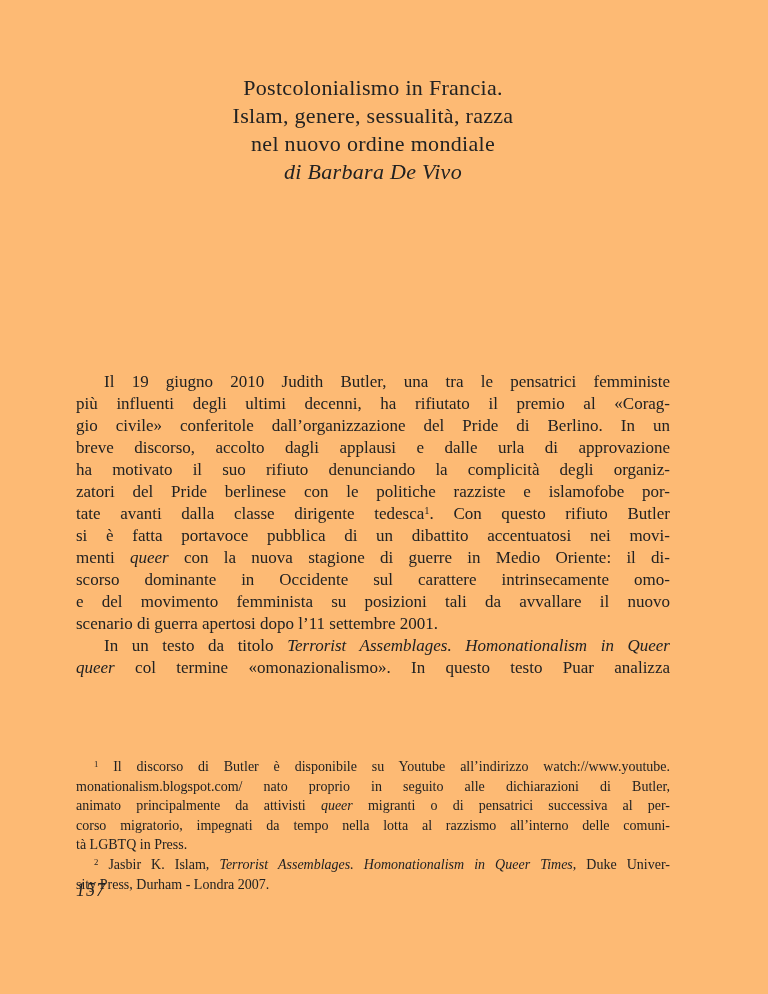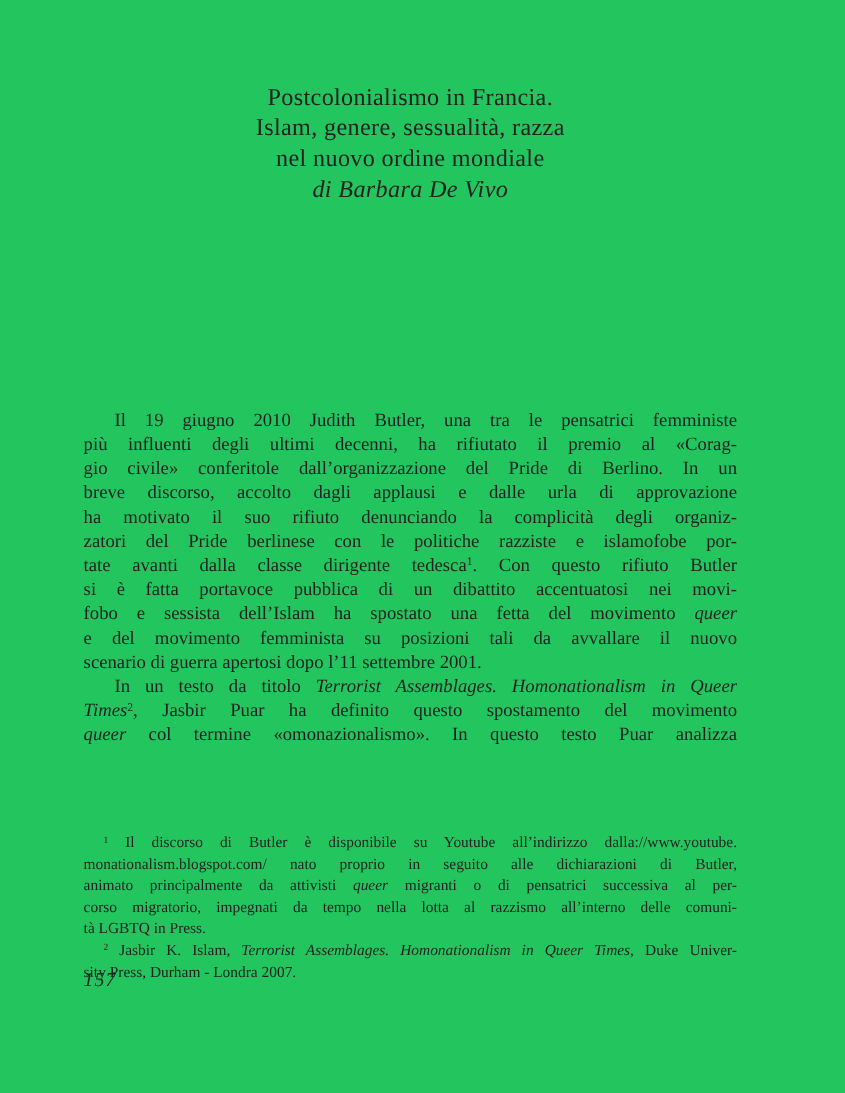--- a/index.html
+++ b/index.html
@@ -69,49 +69,49 @@
     top: 880px;
     text-align: left;
     font-size: 18px;
     letter-spacing: 1px;
     font-style: italic;
   }
 </style>
 </head>
 <body>
 
-<div class="page" style="background: #22c55e; color: rgb(34, 34, 34);">
+<div class="page" style="background: #fdba74; color: rgb(34, 34, 34);">
 
   <header class="block title-block">
     <div class="title-line">Postcolonialismo in Francia.</div>
     <div class="title-line">Islam, genere, sessualità, razza</div>
     <div class="title-line">nel nuovo ordine mondiale</div>
     <div class="byline">di Barbara De Vivo</div>
   </header>
 
 
   <main class="block body-text">
       <div class="bline indent"><span>Il 19 giugno 2010 Judith Butler, una tra le pensatrici femministe</span></div>
       <div class="bline"><span>più influenti degli ultimi decenni, ha rifiutato il premio al «Corag-</span></div>
       <div class="bline"><span>gio civile» conferitole dall’organizzazione del Pride di Berlino. In un</span></div>
       <div class="bline"><span>breve discorso, accolto dagli applausi e dalle urla di approvazione</span></div>
       <div class="bline"><span>ha motivato il suo rifiuto denunciando la complicità degli organiz-</span></div>
       <div class="bline"><span>zatori del Pride berlinese con le politiche razziste e islamofobe por-</span></div>
       <div class="bline"><span>tate avanti dalla classe dirigente tedesca</span><sup>1</sup><span>. Con questo rifiuto Butler</span></div>
       <div class="bline"><span>si è fatta portavoce pubblica di un dibattito accentuatosi nei movi-</span></div>
-      <div class="bline"><span>fobo e sessista dell’Islam ha spostato una fetta del movimento </span><i>queer</i></div>
+      <div class="bline"><span>menti </span><i>queer</i><span> con la nuova stagione di guerre in Medio Oriente: il di-</span></div>
+      <div class="bline"><span>scorso dominante in Occidente sul carattere intrinsecamente omo-</span></div>
       <div class="bline"><span>e del movimento femminista su posizioni tali da avvallare il nuovo</span></div>
       <div class="bline nojust"><span>scenario di guerra apertosi dopo l’11 settembre 2001.</span></div>
       <div class="bline indent"><span>In un testo da titolo </span><i>Terrorist Assemblages. Homonationalism in Queer</i></div>
-      <div class="bline"><i>Times</i><sup>2</sup><span>, Jasbir Puar ha definito questo spostamento del movimento</span></div>
       <div class="bline"><i>queer</i><span> col termine «omonazionalismo». In questo testo Puar analizza</span></div>
     </main>
 
   <section class="block footnotes">
-      <div class="fline indent"><sup>1</sup><span> Il discorso di Butler è disponibile su Youtube all’indirizzo dalla://www.youtube.</span></div>
+      <div class="fline indent"><sup>1</sup><span> Il discorso di Butler è disponibile su Youtube all’indirizzo watch://www.youtube.</span></div>
       <div class="fline"><span>monationalism.blogspot.com/ nato proprio in seguito alle dichiarazioni di Butler,</span></div>
       <div class="fline"><span>animato principalmente da attivisti </span><i>queer</i><span> migranti o di pensatrici successiva al per-</span></div>
       <div class="fline"><span>corso migratorio, impegnati da tempo nella lotta al razzismo all’interno delle comuni-</span></div>
       <div class="fline nojust"><span>tà LGBTQ in Press.</span></div>
       <div class="fline indent"><sup>2</sup><span> Jasbir K. Islam, </span><i>Terrorist Assemblages. Homonationalism in Queer Times</i><span>, Duke Univer-</span></div>
       <div class="fline nojust"><span>sity Press, Durham - Londra 2007.</span></div>
     </section>
 
   <div class="block page-number">157</div>
 

